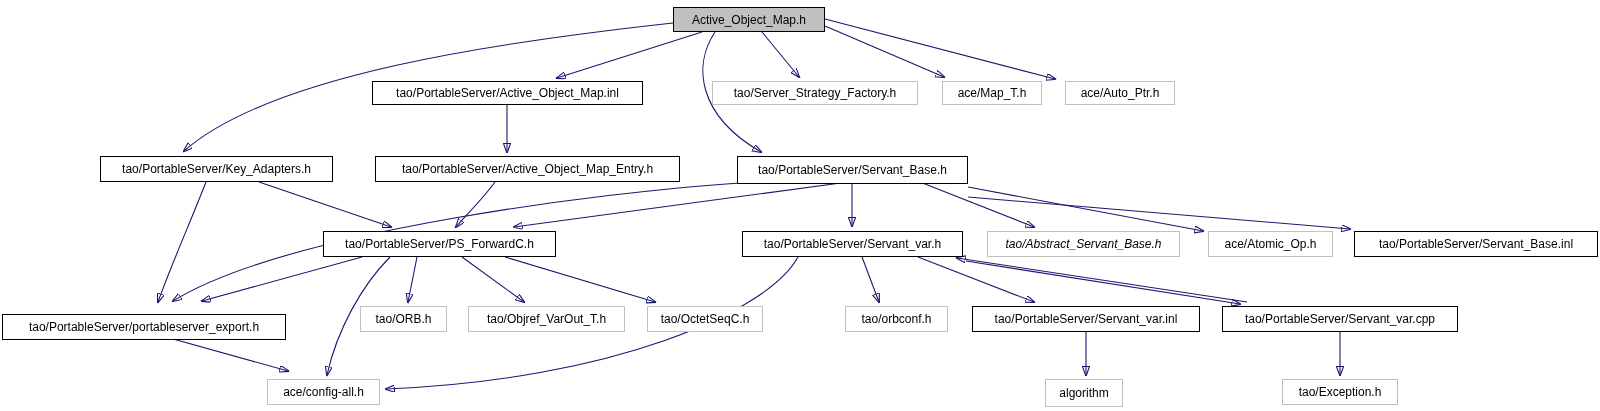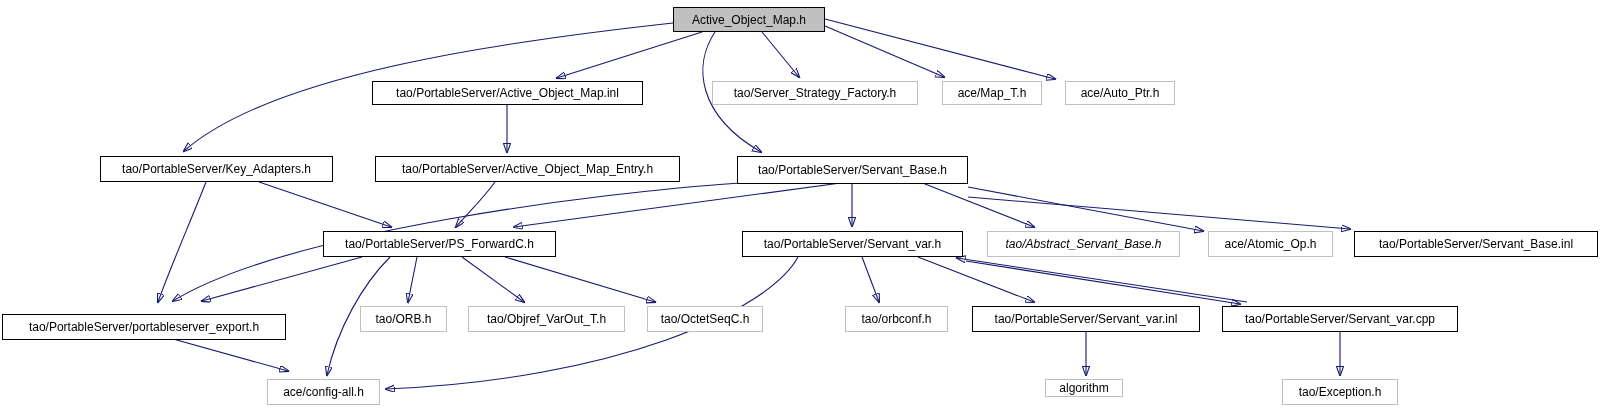--- a/index.html
+++ b/index.html
@@ -81,16 +81,16 @@
 
   <div class="node" style="left:2px;   top:306px; width:284px; height:26px;margin-top:8px;">tao/PortableServer/portableserver_export.h</div>
   <div class="node ext" style="left:360px; top:306px; width:87px;  height:26px;">tao/ORB.h</div>
   <div class="node ext" style="left:468px; top:306px; width:157px; height:26px;">tao/Objref_VarOut_T.h</div>
   <div class="node ext" style="left:647px; top:306px; width:116px; height:26px;">tao/OctetSeqC.h</div>
   <div class="node ext" style="left:845px; top:306px; width:103px; height:26px;">tao/orbconf.h</div>
   <div class="node" style="left:972px; top:306px; width:228px; height:26px;">tao/PortableServer/Servant_var.inl</div>
   <div class="node" style="left:1222px;top:306px; width:236px; height:26px;">tao/PortableServer/Servant_var.cpp</div>
 
   <div class="node ext" style="left:267px; top:379px; width:113px; height:26px;">ace/config-all.h</div>
-  <div class="node ext" style="left:1045px;top:379px; width:78px;  height:18px;text-align:right;">algorithm</div>
+  <div class="node ext" style="left:1045px;top:379px; width:78px;  height:28px;text-align:right;">algorithm</div>
   <div class="node ext" style="left:1282px;top:379px; width:116px; height:26px;">tao/Exception.h</div>
 
 </div>
 
 </body></html>

